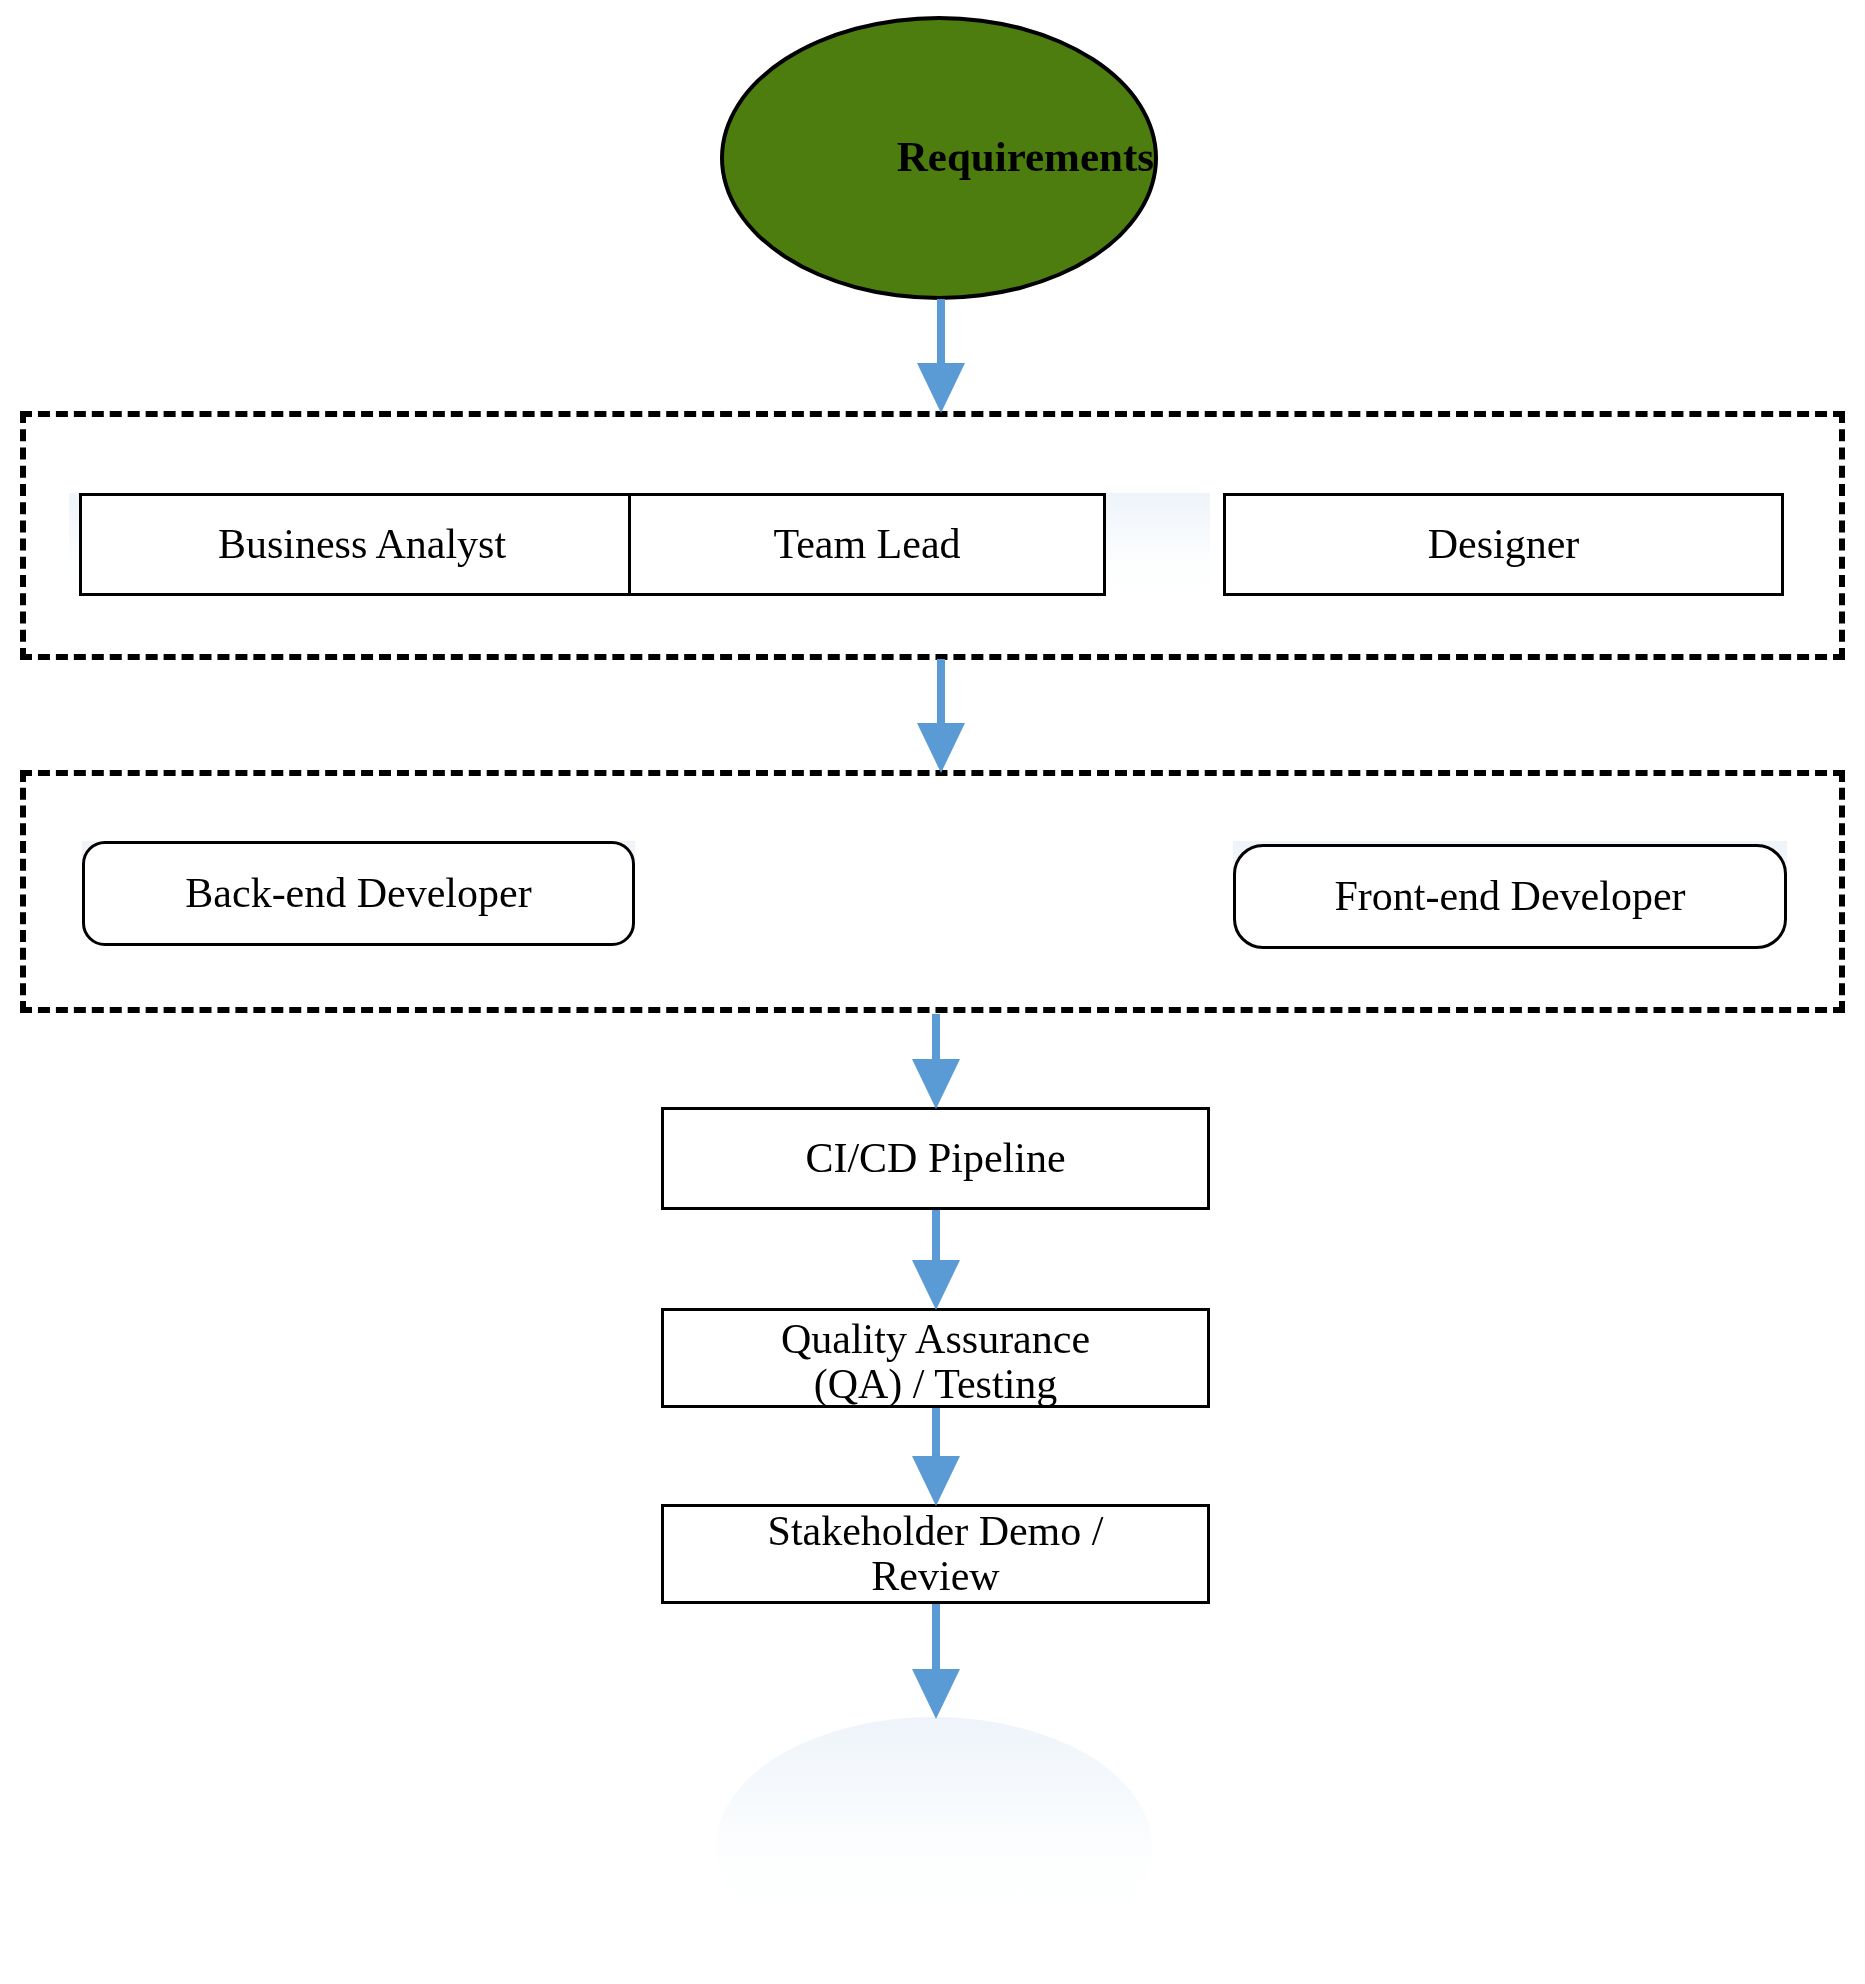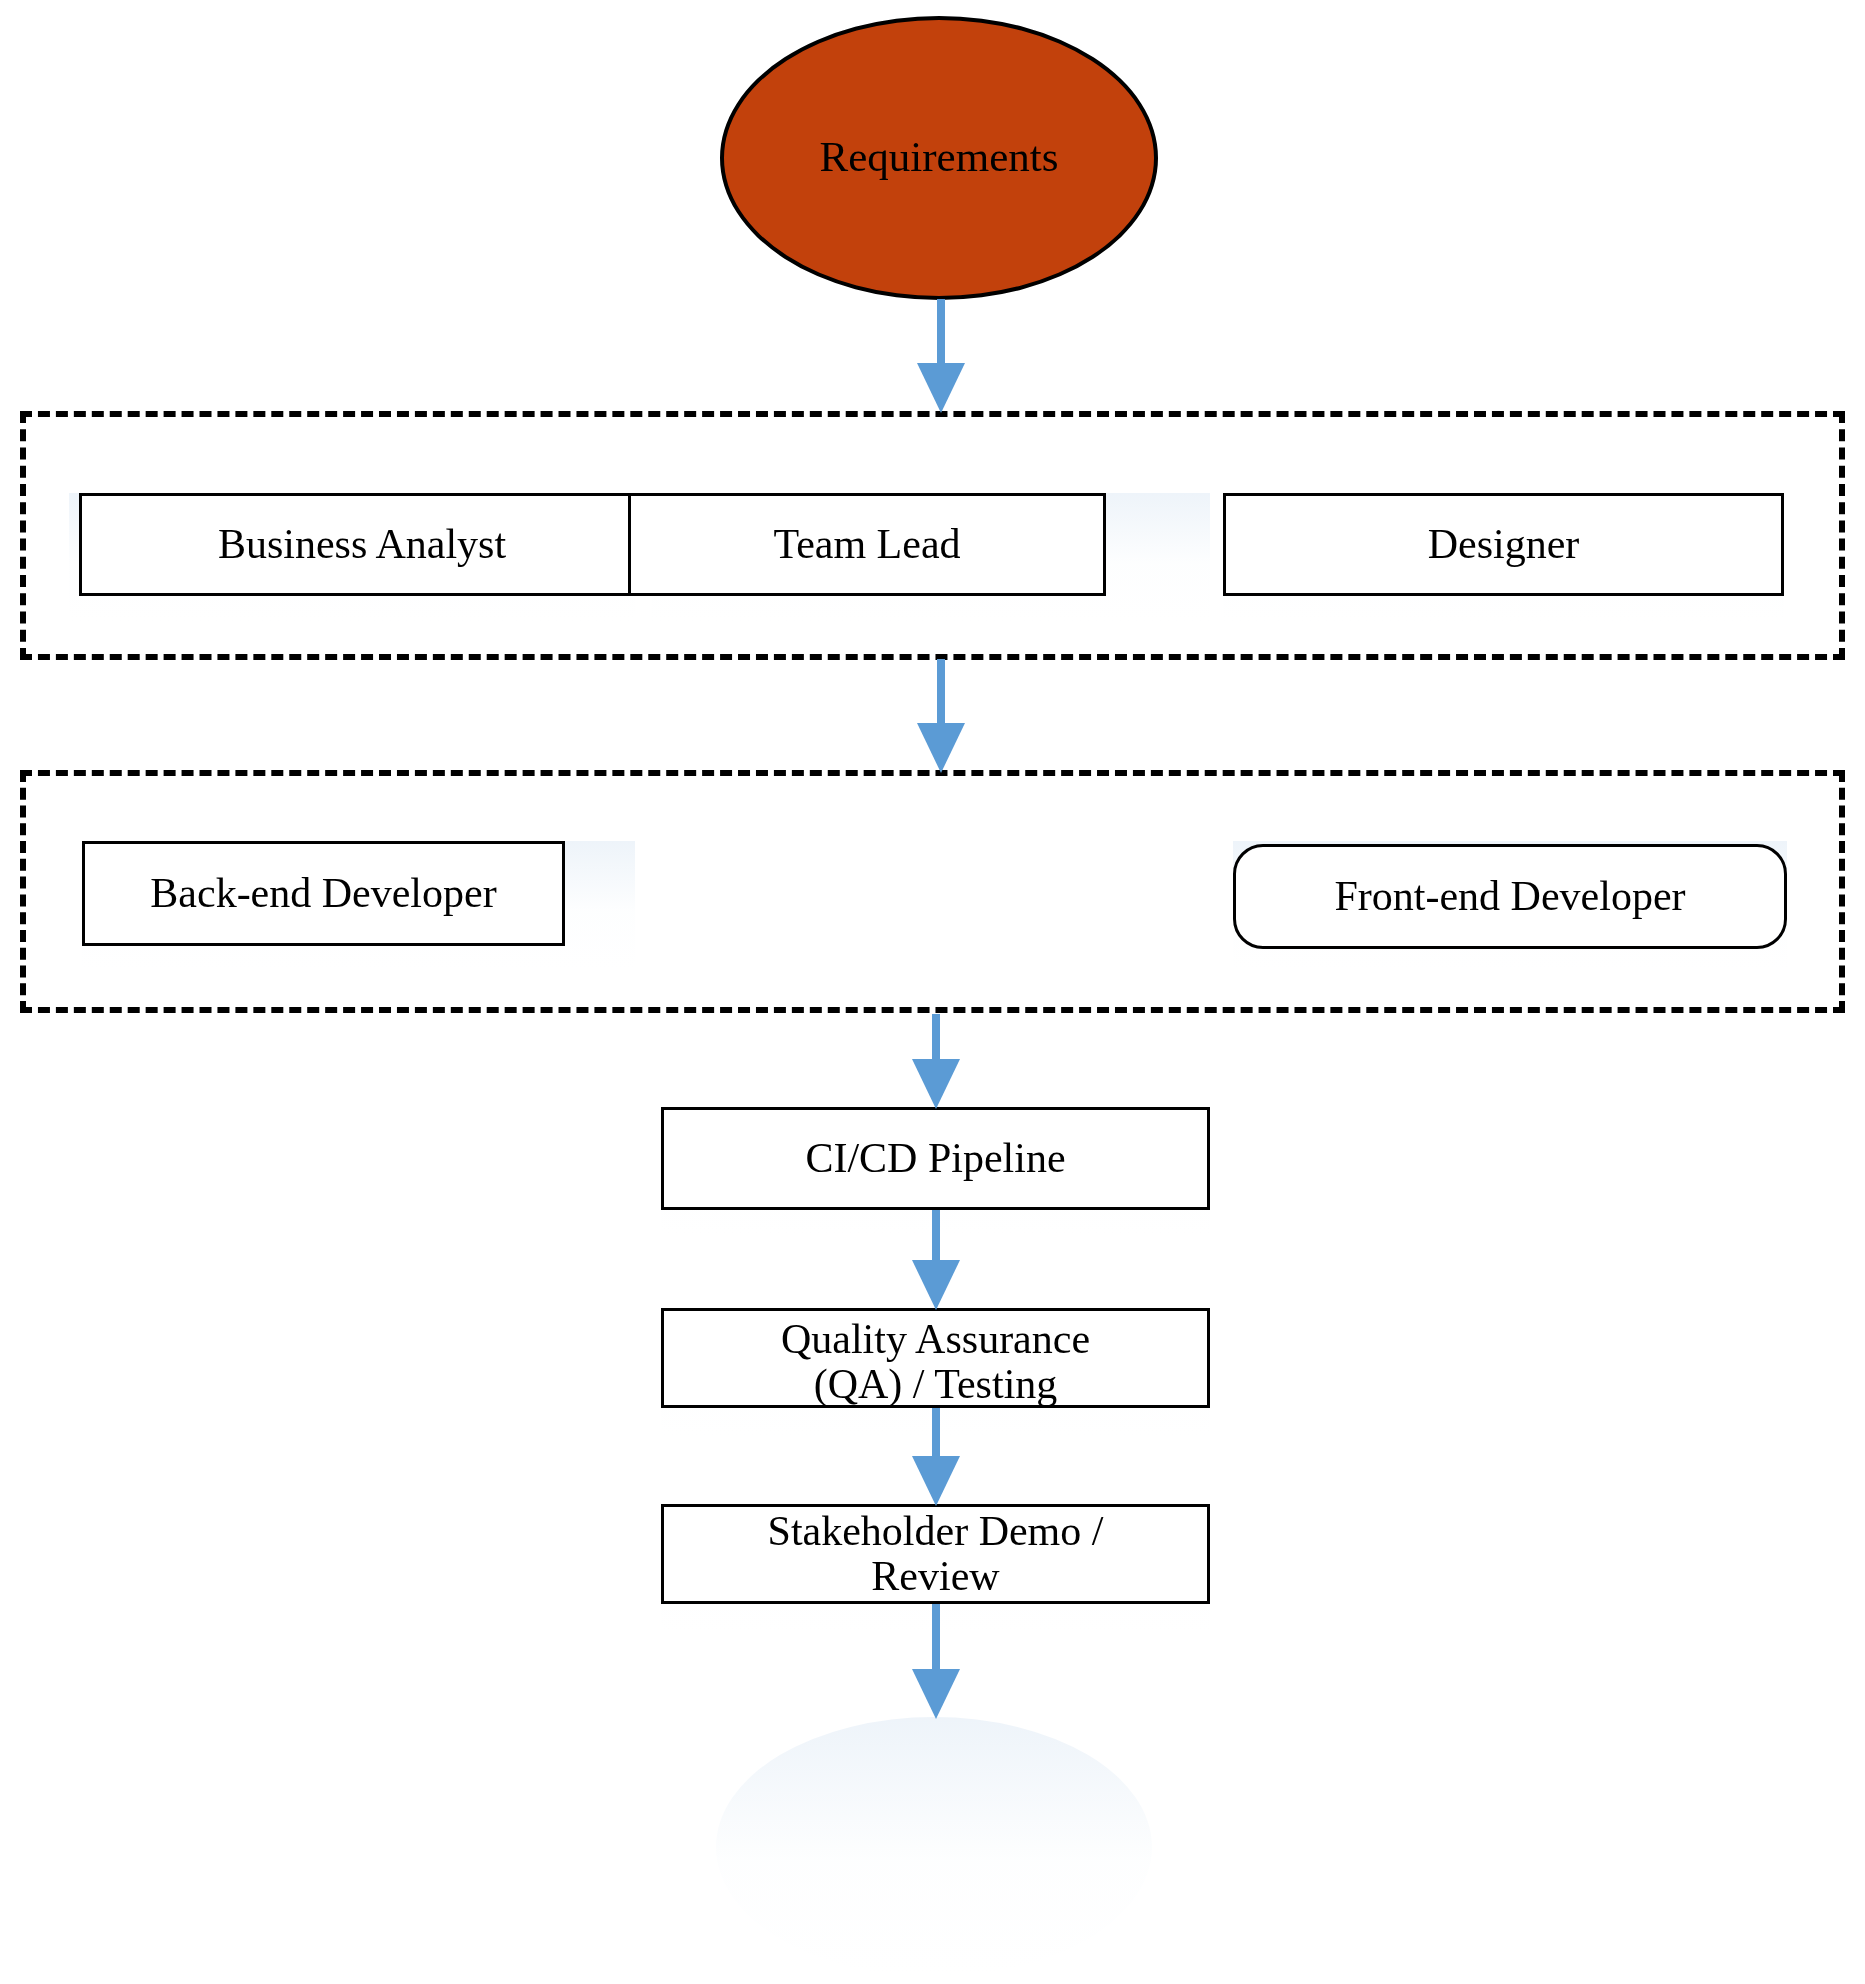--- a/index.html
+++ b/index.html
@@ -38,25 +38,26 @@
     z-index: 3;
   }
   .rect-node .node-text {
     font-size: 42px;
   }
   .ellipse-node {
     position: absolute;
     box-sizing: border-box;
     border: 4.7px solid #000000;
     border-radius: 50%;
-    background: #c2410c;
+    background: #4d7c0f;
     display: flex;
     align-items: center;
-    justify-content: center;
+    justify-content: flex-end;
     z-index: 3;
+    font-weight: bold;
   }
   .ellipse-node .node-text {
     font-size: 43px;
   }
   
   .dashed-group {
     position: absolute;
     box-sizing: border-box;
     border: 6.8px dashed #000000;
     background: transparent;
@@ -130,21 +131,21 @@
   </div>
 
   <div class="arrow" style="left:916px; top:659px; width:49px; height:114px;">
     <div class="shaft" style="height:68px;"></div>
     <div class="head"></div>
   </div>
 
   <div class="dashed-group" style="left:20px; top:770px; width:1825px; height:243px;"></div>
 
   <div class="tint" style="left:82px; top:841px; width:553px; height:128px;"></div>
-  <div class="rect-node" style="left:82px; top:841px; width:483px; height:105px;">
+  <div class="rect-node" style="left:82px; top:841px; width:553px; height:105px;border-radius:23px;">
     <span class="node-text">Back-end Developer</span>
   </div>
 
   <div class="tint" style="left:1233px; top:841px; width:554px; height:128px;"></div>
   <div class="rect-node" style="left:1233px; top:844px; width:554px; height:105px;border-radius:30px;">
     <span class="node-text">Front-end Developer</span>
   </div>
 
   <div class="arrow" style="left:911px; top:1014px; width:49px; height:95px;">
     <div class="shaft" style="height:49px;"></div>

